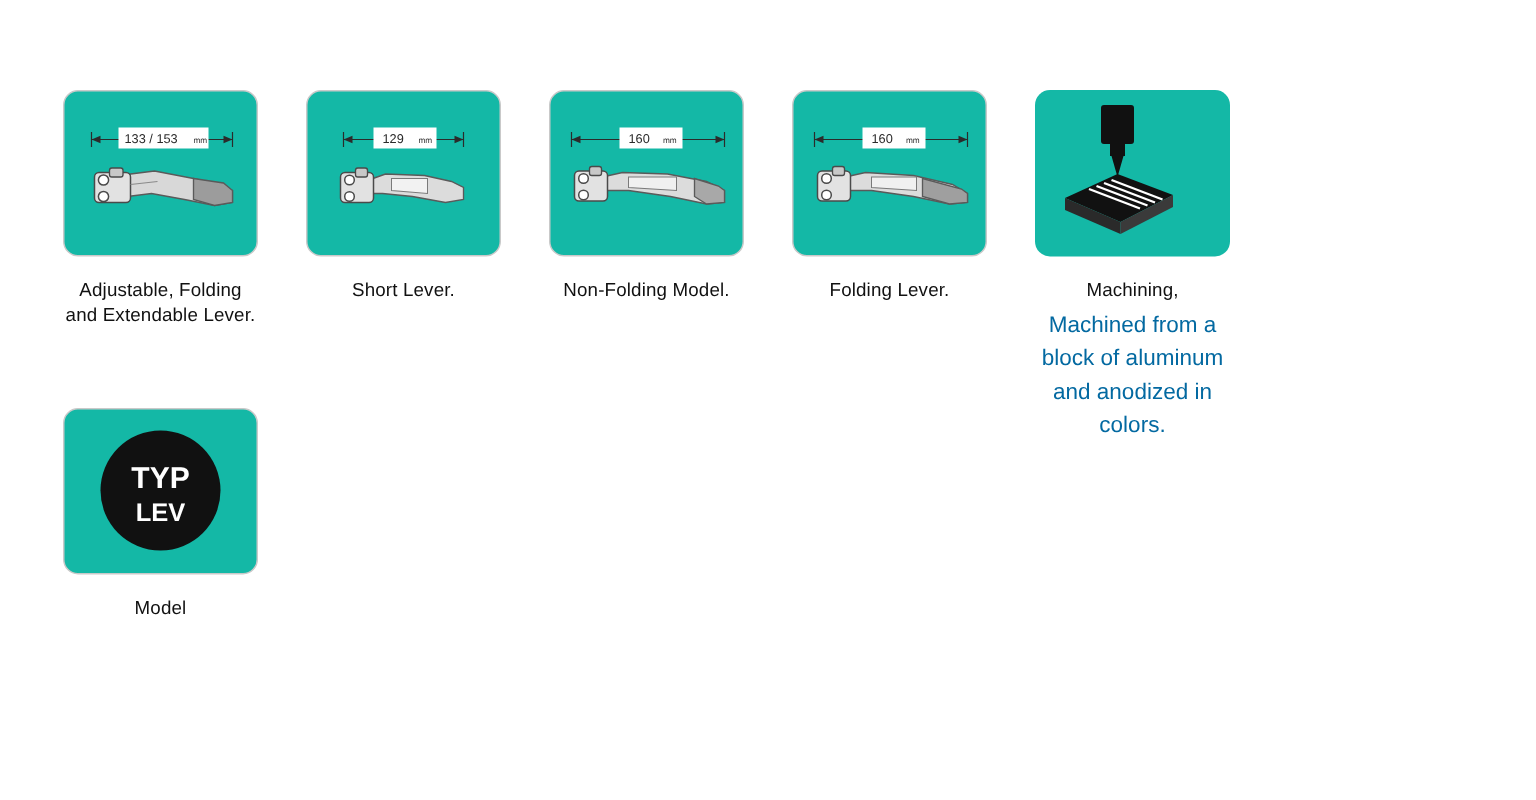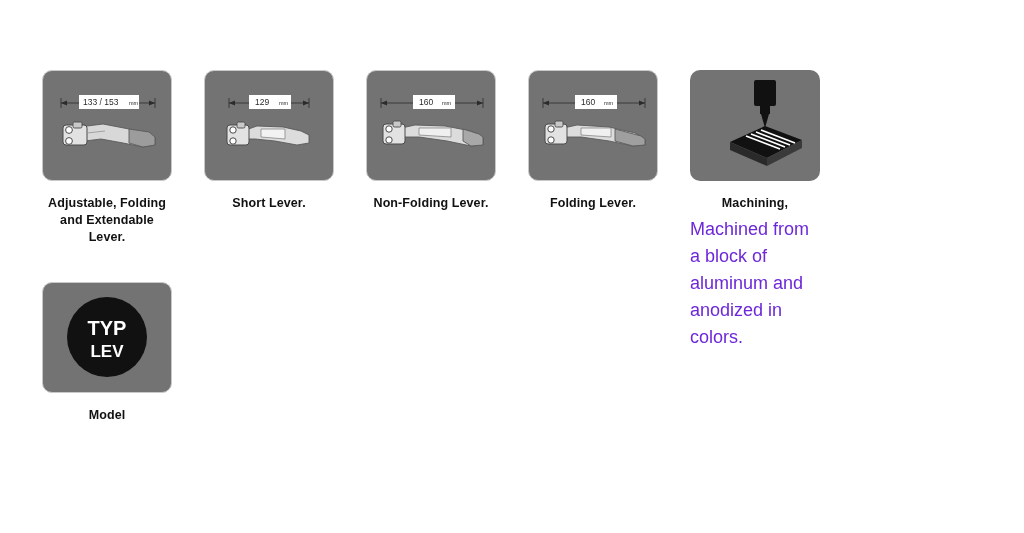--- a/index.html
+++ b/index.html
@@ -33,45 +33,45 @@
     display: flex;
     flex-direction: column;
     align-items: center;
   }
   .box {
     width: 130px;
     height: 111px;
     border: 1px solid #c9c9c9;
     border-radius: 10px;
     box-sizing: border-box;
-    background: #737373;
+    background: #14b8a6;
     display: flex;
     align-items: center;
-    justify-content: flex-end;
+    justify-content: flex-start;
     overflow: hidden;
-    margin-top: 10px;
   }
   .box.no-border {
     border: none;
   }
   .caption {
     margin-top: 14px;
     font-size: 12.5px;
-    font-weight: bold;
+    font-weight: normal;
     line-height: 1.35;
     text-align: center;
     color: #111111;
     letter-spacing: 0.1px;
   }
   .sub {
     margin-top: 4px;
-    font-size: 18px;
+    font-size: 15px;
     font-weight: normal;
     line-height: 1.5;
-    color: #6d28d9;
+    text-align: center;
+    color: #0369a1;
   }
   svg { display: block; }
   .dim-text {
     font-size: 8.5px;
     fill: #2b2b2b;
     font-family: "Liberation Sans", sans-serif;
   }
   .dim-unit {
     font-size: 5.5px;
     fill: #2b2b2b;
@@ -156,21 +156,21 @@
             <path d="M30 58 L48 54 L78 55 L104 60 L116 66 L116 74 L104 75 L80 70 L52 66 L30 66 Z" fill="#dcdcdc" stroke="#5a5a5a" stroke-width="0.9"></path>
             <path d="M96 58 L112 63 L116 66 L116 74 L104 75 L96 70 Z" fill="#a8a8a8" stroke="#5a5a5a" stroke-width="0.9"></path>
             <path d="M52 57 L84 57 L84 66 L52 64 Z" fill="#f0f0f0" stroke="#7a7a7a" stroke-width="0.7"></path>
             <rect x="16" y="53" width="22" height="20" rx="3" fill="#e2e2e2" stroke="#4a4a4a" stroke-width="1"></rect>
             <circle cx="22" cy="58" r="3.2" fill="#ffffff" stroke="#4a4a4a" stroke-width="1"></circle>
             <circle cx="22" cy="69" r="3.2" fill="#ffffff" stroke="#4a4a4a" stroke-width="1"></circle>
             <rect x="26" y="50" width="8" height="6" rx="1.5" fill="#c8c8c8" stroke="#4a4a4a" stroke-width="0.9"></rect>
           </g>
         </svg>
       </div>
-      <div class="caption">Non-Folding Lever.</div>
+      <div class="caption">Non-Folding Model.</div>
     </div>
 
     <div class="cell">
       <div class="box">
         <svg width="128" height="109" viewBox="0 0 128 109">
           <line x1="14" y1="32" x2="116" y2="32" stroke="#2b2b2b" stroke-width="0.8"></line>
           <line x1="14" y1="27" x2="14" y2="37" stroke="#2b2b2b" stroke-width="0.8"></line>
           <line x1="116" y1="27" x2="116" y2="37" stroke="#2b2b2b" stroke-width="0.8"></line>
           <polygon points="14,32 20,29.5 20,34.5" fill="#2b2b2b"></polygon>
           <polygon points="116,32 110,29.5 110,34.5" fill="#2b2b2b"></polygon>

